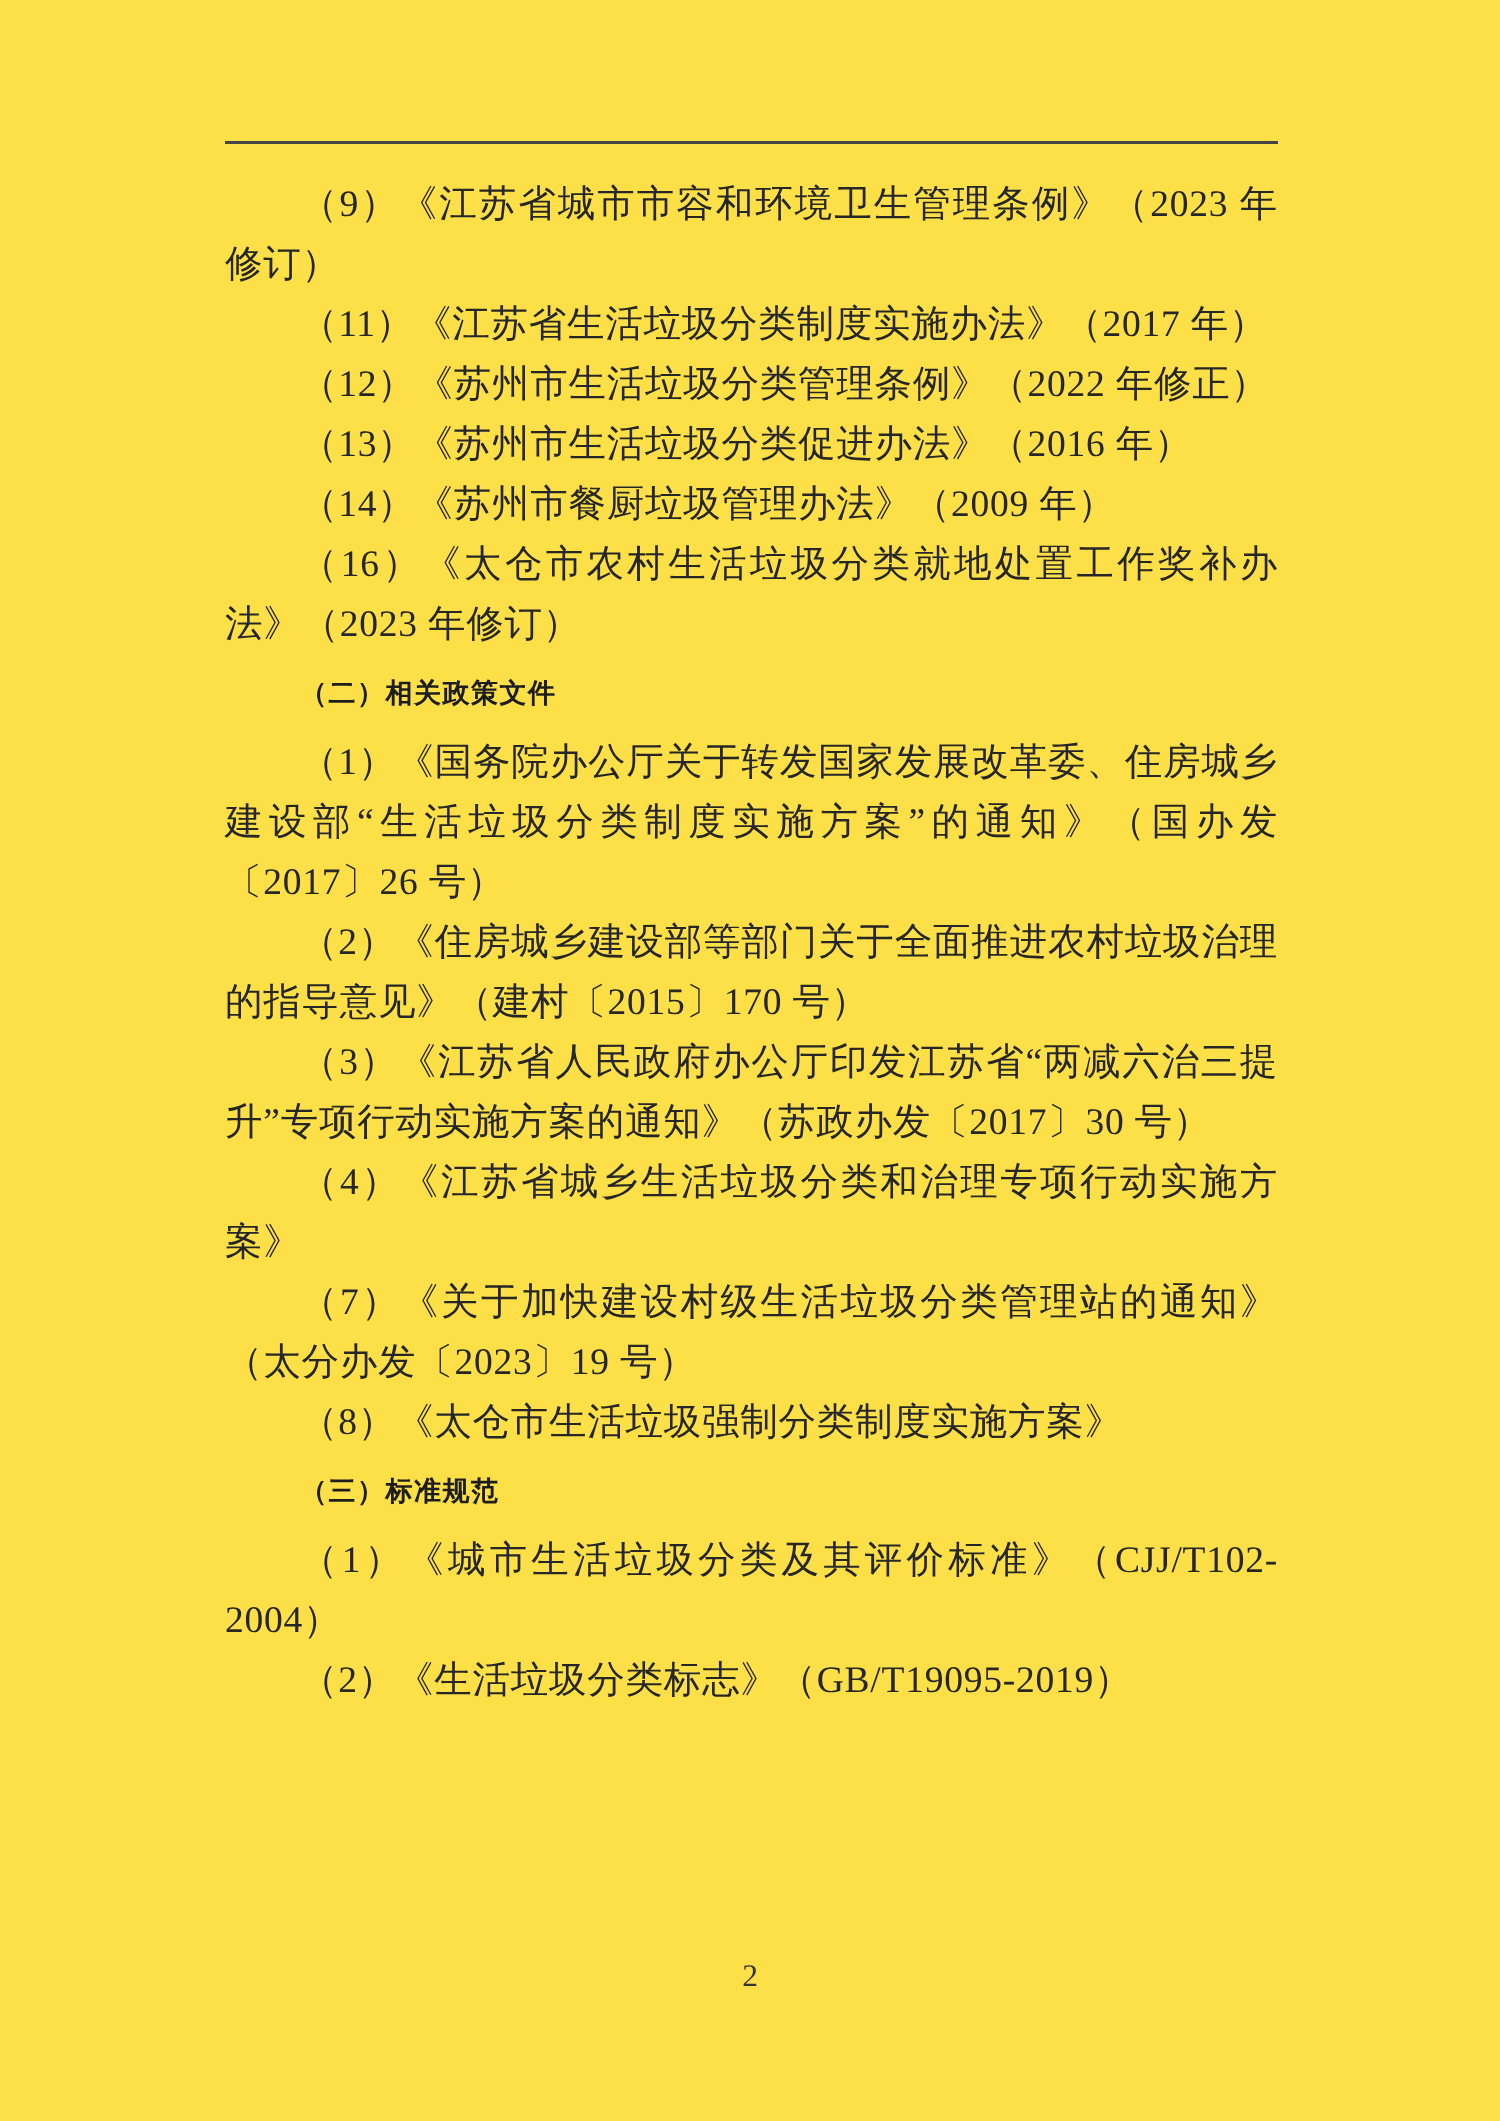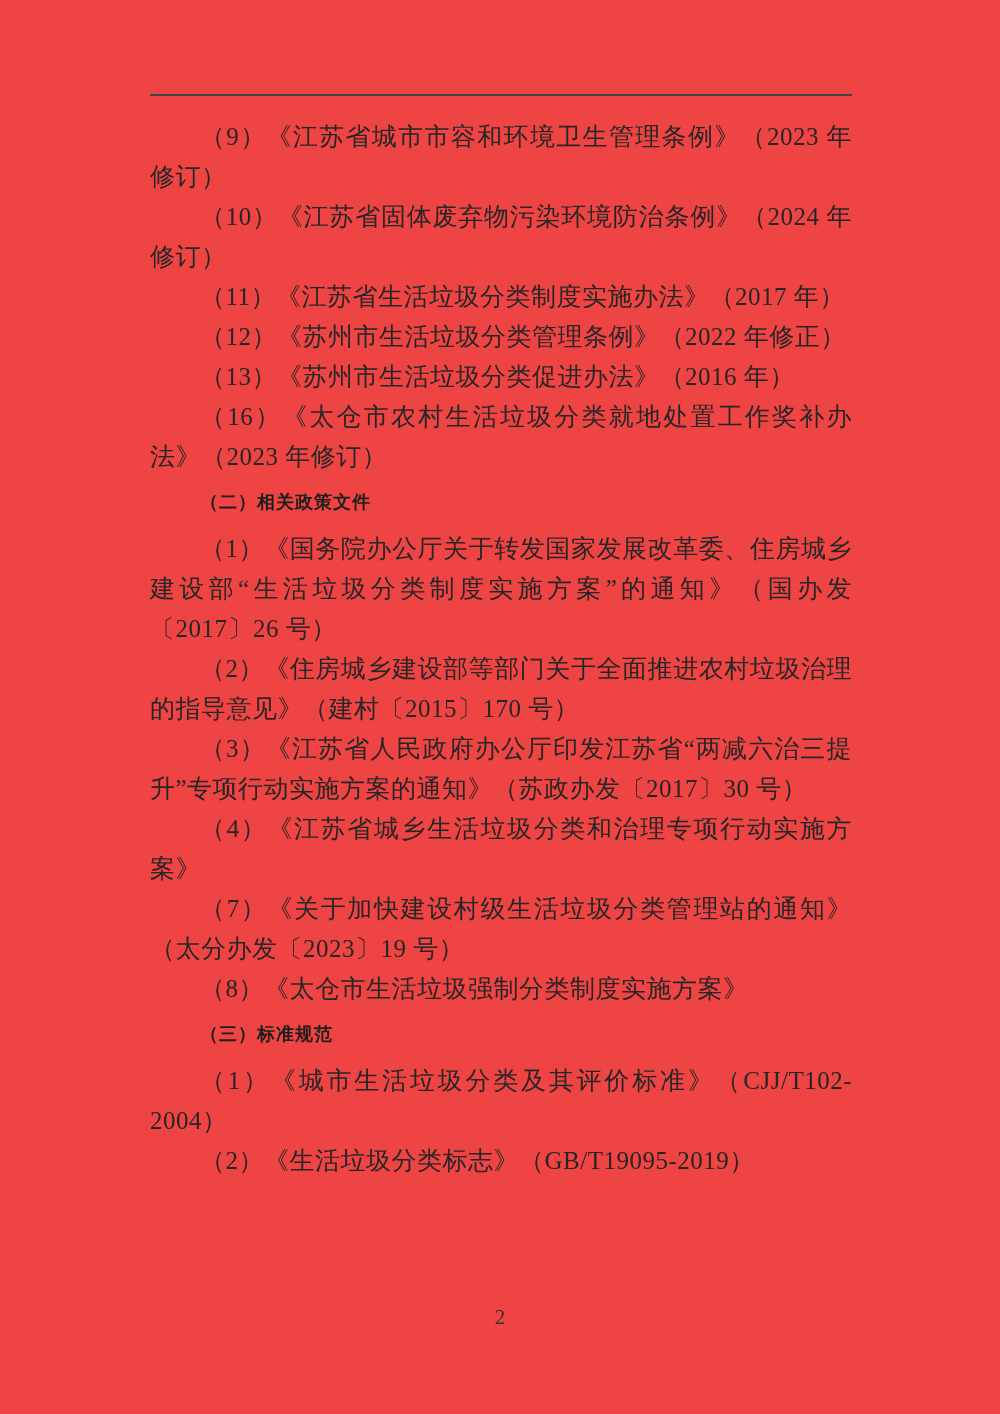--- a/index.html
+++ b/index.html
@@ -9,21 +9,21 @@
   body {
     width: 1000px;
     height: 1414px;
     background: #f4f4f4;
     font-family: "Liberation Serif", "DejaVu Serif", serif;
   }
   .page {
     position: relative;
     width: 1000px;
     height: 1414px;
-    background: #ef4444;
+    background: #fde047;
     overflow: hidden;
     box-sizing: border-box;
   }
   .header-rule {
     position: absolute;
     top: 94px;
     left: 150px;
     width: 702px;
     height: 2px;
     background: #454545;
@@ -62,24 +62,24 @@
     color: #333333;
   }
 </style>
 </head>
 <body>
 
 <div class="page">
   <div class="header-rule"></div>
   <div class="doc-body" id="content-root">
       <p class="para">（9）《江苏省城市市容和环境卫生管理条例》（2023 年修订）</p>
-      <p class="para">（10）《江苏省固体废弃物污染环境防治条例》（2024 年修订）</p>
       <p class="para">（11）《江苏省生活垃圾分类制度实施办法》（2017 年）</p>
       <p class="para">（12）《苏州市生活垃圾分类管理条例》（2022 年修正）</p>
       <p class="para">（13）《苏州市生活垃圾分类促进办法》（2016 年）</p>
+      <p class="para">（14）《苏州市餐厨垃圾管理办法》（2009 年）</p>
       <p class="para">（16）《太仓市农村生活垃圾分类就地处置工作奖补办法》（2023 年修订）</p>
       <p class="heading">（二）相关政策文件</p>
       <p class="para">（1）《国务院办公厅关于转发国家发展改革委、住房城乡建设部“生活垃圾分类制度实施方案”的通知》（国办发〔2017〕26 号）</p>
       <p class="para">（2）《住房城乡建设部等部门关于全面推进农村垃圾治理的指导意见》（建村〔2015〕170 号）</p>
       <p class="para">（3）《江苏省人民政府办公厅印发江苏省“两减六治三提升”专项行动实施方案的通知》（苏政办发〔2017〕30 号）</p>
       <p class="para">（4）《江苏省城乡生活垃圾分类和治理专项行动实施方案》</p>
       <p class="para">（7）《关于加快建设村级生活垃圾分类管理站的通知》（太分办发〔2023〕19 号）</p>
       <p class="para">（8）《太仓市生活垃圾强制分类制度实施方案》</p>
       <p class="heading">（三）标准规范</p>
       <p class="para">（1）《城市生活垃圾分类及其评价标准》（CJJ/T102-2004）</p>

